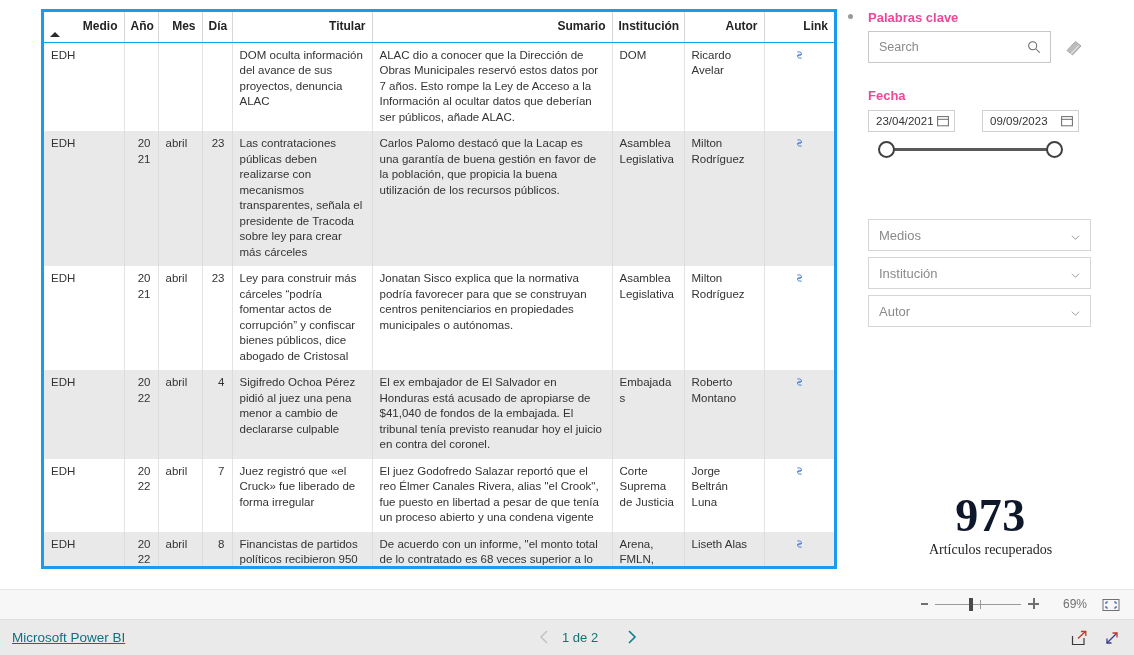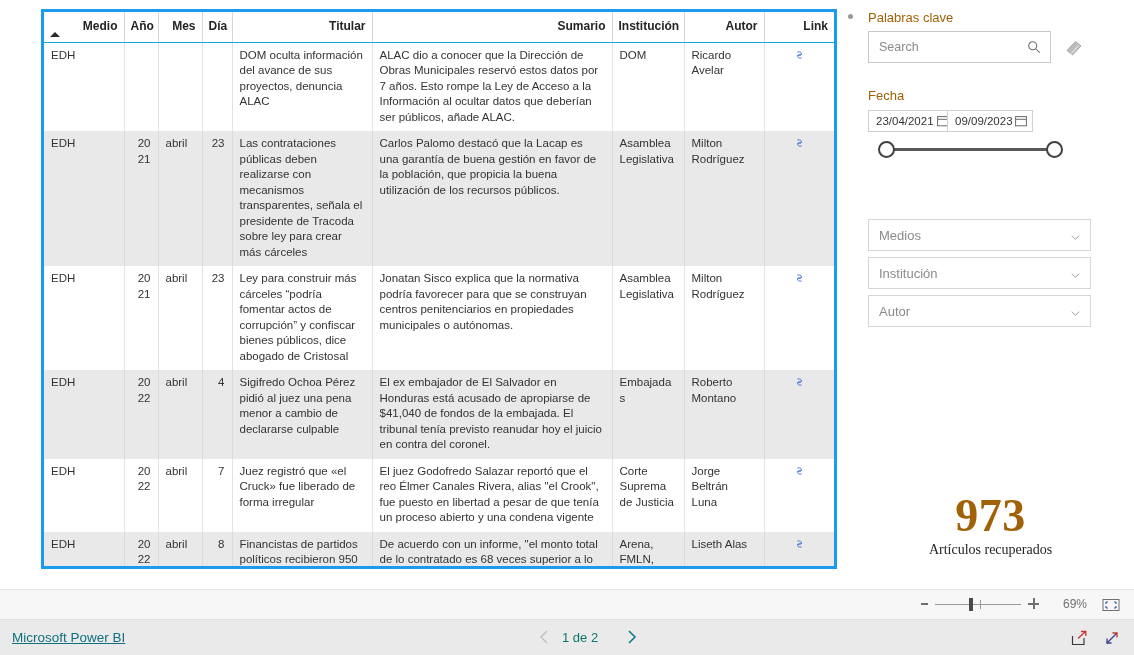--- a/index.html
+++ b/index.html
@@ -94,22 +94,22 @@
     position: absolute;
     left: 845px; top: 0px;
     width: 289px; height: 589px;
   }
   .bullet-dot {
     position: absolute; left: 3px; top: 14px;
     width: 5px; height: 5px; border-radius: 50%;
     background: #9a9a9a;
   }
   .f-label {
-    font-size: 13px; color: #a16207;
-    font-weight: normal;
+    font-size: 13px; color: #ec4899;
+    font-weight: bold;
   }
   #kw-title { position: absolute; left: 23px; top: 10px; }
 
   #kw-row { position: absolute; left: 23px; top: 31px; width: 238px; height: 32px; }
   #kw-search {
     position: absolute; left: 0; top: 0;
     width: 183px; height: 32px;
     border: 1px solid #c8c8c8;
     background: #ffffff;
     padding-left: 36px;
@@ -135,21 +135,21 @@
 
   #fecha-title { position: absolute; left: 23px; top: 88px; }
   .date-box {
     position: absolute; top: 110px;
     height: 22px;
     border: 1px solid #d0d0d0;
     background: #ffffff;
     font-size: 11.5px; color: #333; text-align: right;
   }
   #date-from { left: 23px; width: 87px; }
-  #date-to   { left: 102px; width: 86px; padding-left: 40px; }
+  #date-to   { left: 137px; width: 97px; padding-left: 40px; }
   .date-box .dtext { position:absolute; left: 7px; top: 4px; }
   .cal-ico { position: absolute; right: 5px; top: 4px; width: 12px; height: 12px; }
 
   #slider {
     position: absolute; left: 25px; top: 138px; width: 190px; height: 24px;
   }
   #slider .track {
     position: absolute; left: 10px; top: 10px; width: 170px; height: 3px;
     background: #595959;
   }
@@ -173,21 +173,21 @@
     position: absolute; right: 10px; top: 13px;
     width: 9px; height: 9px;
   }
   #dd-medios { top: 219px; }
   #dd-inst   { top: 257px; }
   #dd-autor  { top: 295px; }
 
   #kpi { position: absolute; left: 23px; top: 492px; width: 245px; text-align: center; }
   #kpi .kpi-val {
     font-family: "Liberation Serif", serif;
-    font-size: 46px; font-weight: bold; color: #a16207;
+    font-size: 46px; font-weight: bold; color: #0f172a;
     line-height: 48px; letter-spacing: 0.5px;
   }
   #kpi .kpi-lbl {
     font-family: "Liberation Serif", serif;
     font-size: 14px; color: #252423; margin-top: 2px;
   }
 
   
   #zoombar {
     position: absolute; left: 0; top: 589px;

